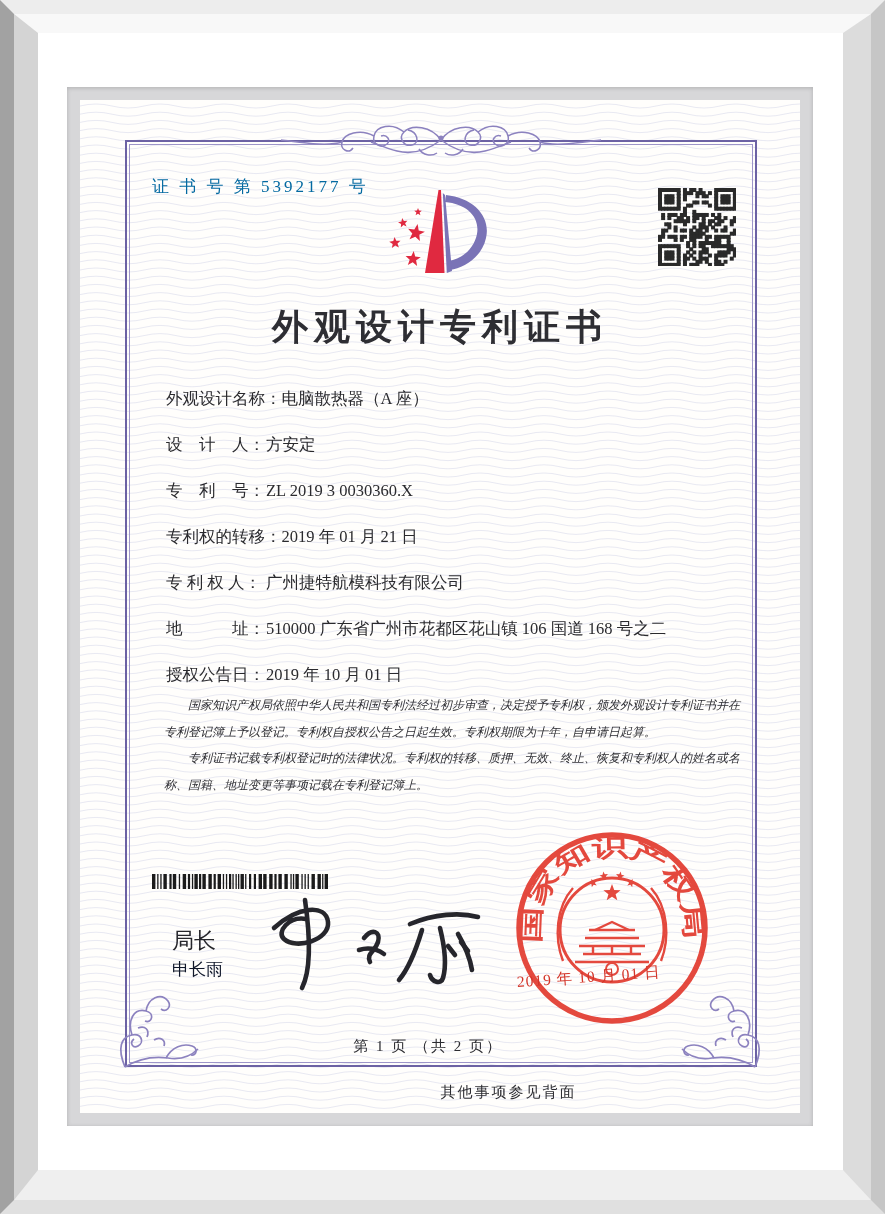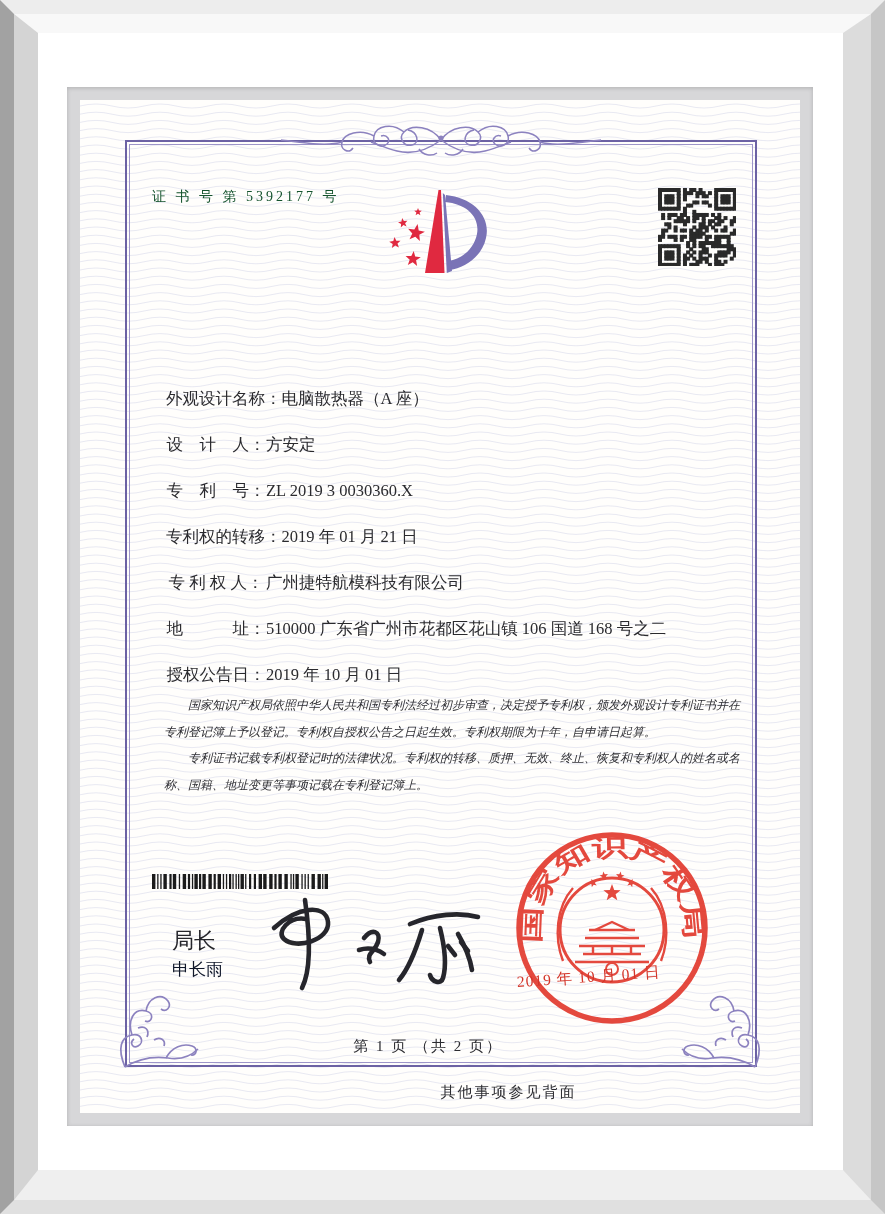--- a/index.html
+++ b/index.html
@@ -19,30 +19,30 @@
     background:#d7d7d9;box-shadow:inset 0 1px 4px rgba(0,0,0,.18);}
   .paper{position:absolute;left:80px;top:100px;width:720px;height:1013px;
     background:#fffefc;}
   .waves{position:absolute;left:0;top:0;}
   
   .ornate-border{position:absolute;left:45px;top:40px;width:632px;height:927px;
     border:2px solid #6c62a4;box-sizing:border-box;}
   .ornate-inner{position:absolute;inset:2px;border:1px solid #9d95c9;}
   .orn{position:absolute;}
   
-  .certno{position:absolute;left:72px;top:88px;font-size:14px;letter-spacing:3px;
-    color:#14532d;}
+  .certno{position:absolute;left:72px;top:75px;font-size:17px;letter-spacing:3px;
+    color:#0369a1;}
   .logo{position:absolute;left:288px;top:82px;}
   .qr{position:absolute;left:578px;top:88px;}
   .title{position:absolute;left:0;top:203px;width:720px;text-align:center;
     font-size:36px;font-weight:600;letter-spacing:6px;color:#2e2e33;}
   .fields{position:absolute;left:86px;top:288px;width:576px;font-size:16.5px;
     color:#2a2a2e;}
   .frow{line-height:22px;margin-bottom:24px;position:relative;white-space:nowrap;}
-  .flabel{display:inline-block;min-width:100px;text-align:center;}
+  .flabel{display:inline-block;min-width:100px;}
   .fvalue{display:inline-block;}
   .grant .g2{position:absolute;left:289px;top:0;white-space:nowrap;}
   .paras{position:absolute;left:84px;top:592px;width:584px;font-size:12px;
     line-height:26.5px;color:#2e2e33;font-style:italic;}
   .paras p{margin:0;text-indent:2em;}
   .barcode{position:absolute;left:72px;top:774px;}
   .signer-title{position:absolute;left:92px;top:826px;font-size:22px;color:#26262b;}
   .signer-name{position:absolute;left:92px;top:858px;font-size:17px;color:#0f172a;}
   .sig{position:absolute;left:162px;top:788px;}
   .seal{position:absolute;left:435px;top:731px;opacity:.92;}
@@ -541,20 +541,21 @@
         <rect x="71.76" y="68.64" width="4" height="4" fill="#2a2a2a"></rect>
         <rect x="74.88" y="28.08" width="4" height="4" fill="#2a2a2a"></rect>
         <rect x="74.88" y="31.20" width="4" height="4" fill="#2a2a2a"></rect>
         <rect x="74.88" y="40.56" width="4" height="4" fill="#2a2a2a"></rect>
         <rect x="74.88" y="43.68" width="4" height="4" fill="#2a2a2a"></rect>
         <rect x="74.88" y="59.28" width="4" height="4" fill="#2a2a2a"></rect>
         <rect x="74.88" y="62.40" width="4" height="4" fill="#2a2a2a"></rect>
         <rect x="74.88" y="65.52" width="4" height="4" fill="#2a2a2a"></rect>
       </svg>
 
+    <div class="title">外观设计专利证书</div>
 
     <div class="fields">
       <div class="frow">
         <span class="flabel">外观设计名称：</span><span class="fvalue">电脑散热器（A 座）</span>
       </div>
       <div class="frow">
         <span class="flabel">设　计　人：</span><span class="fvalue">方安定</span>
       </div>
       <div class="frow">
         <span class="flabel">专　利　号：</span><span class="fvalue">ZL 2019 3 0030360.X</span>

